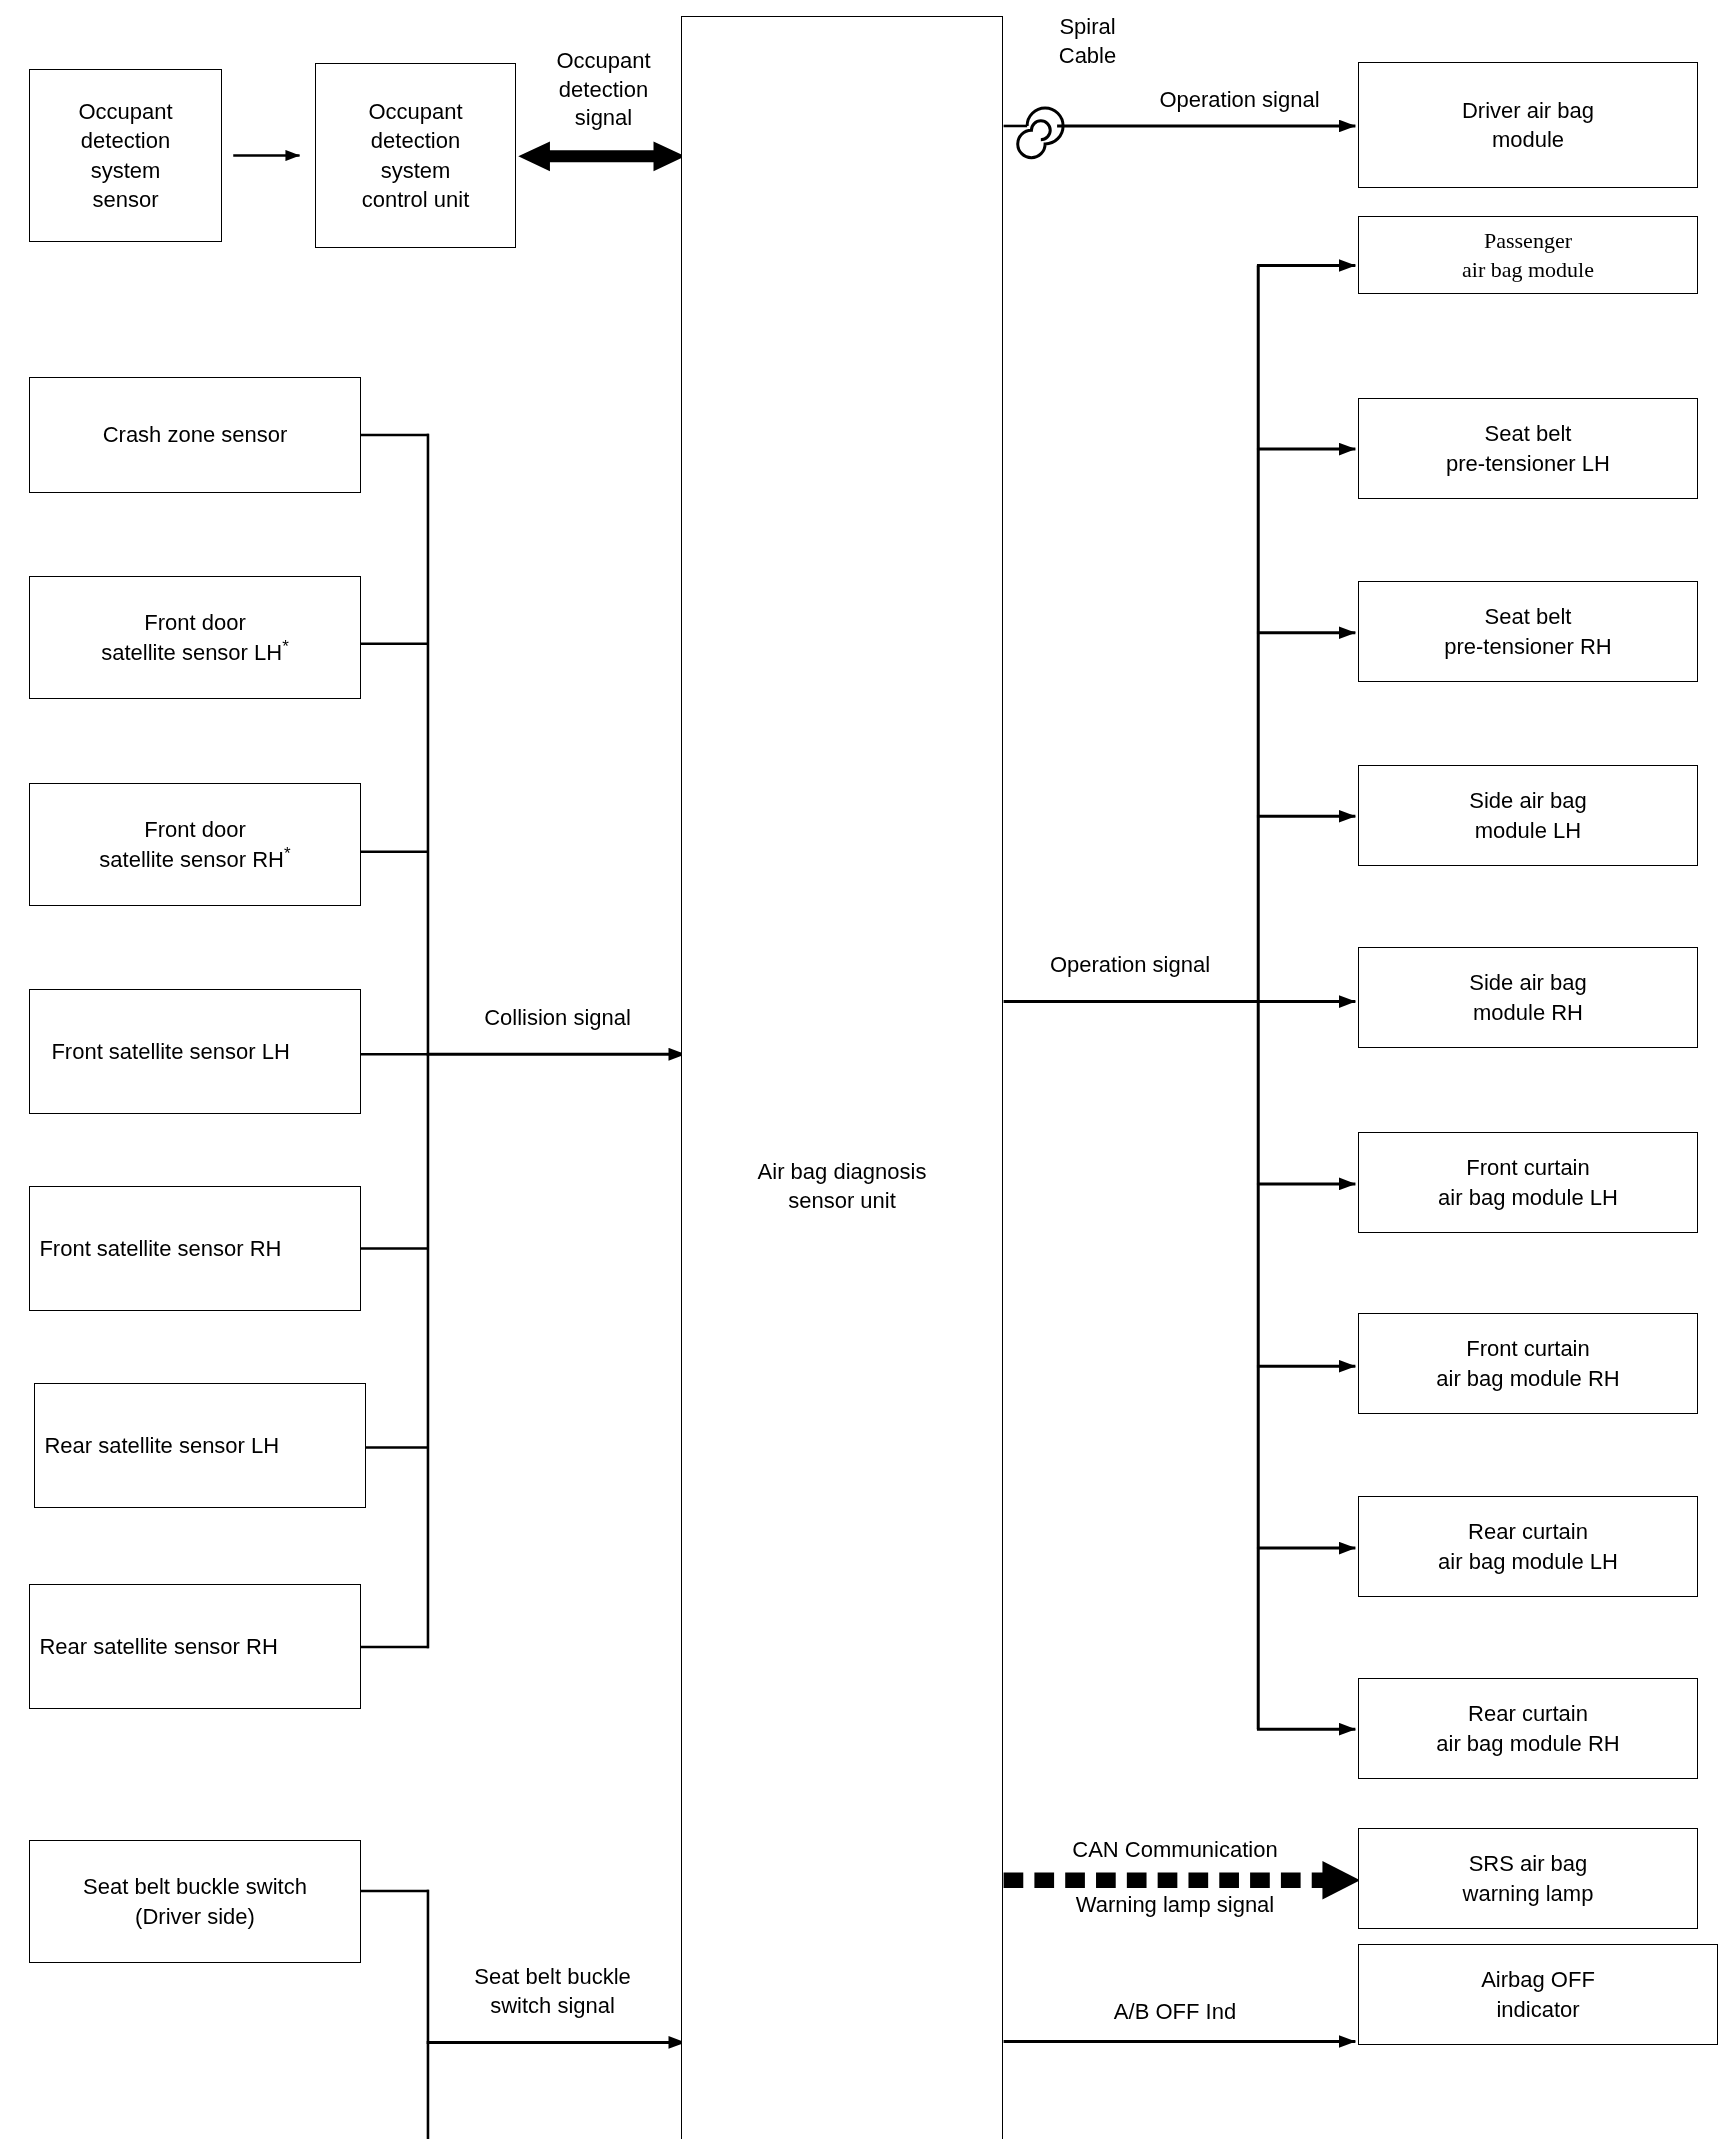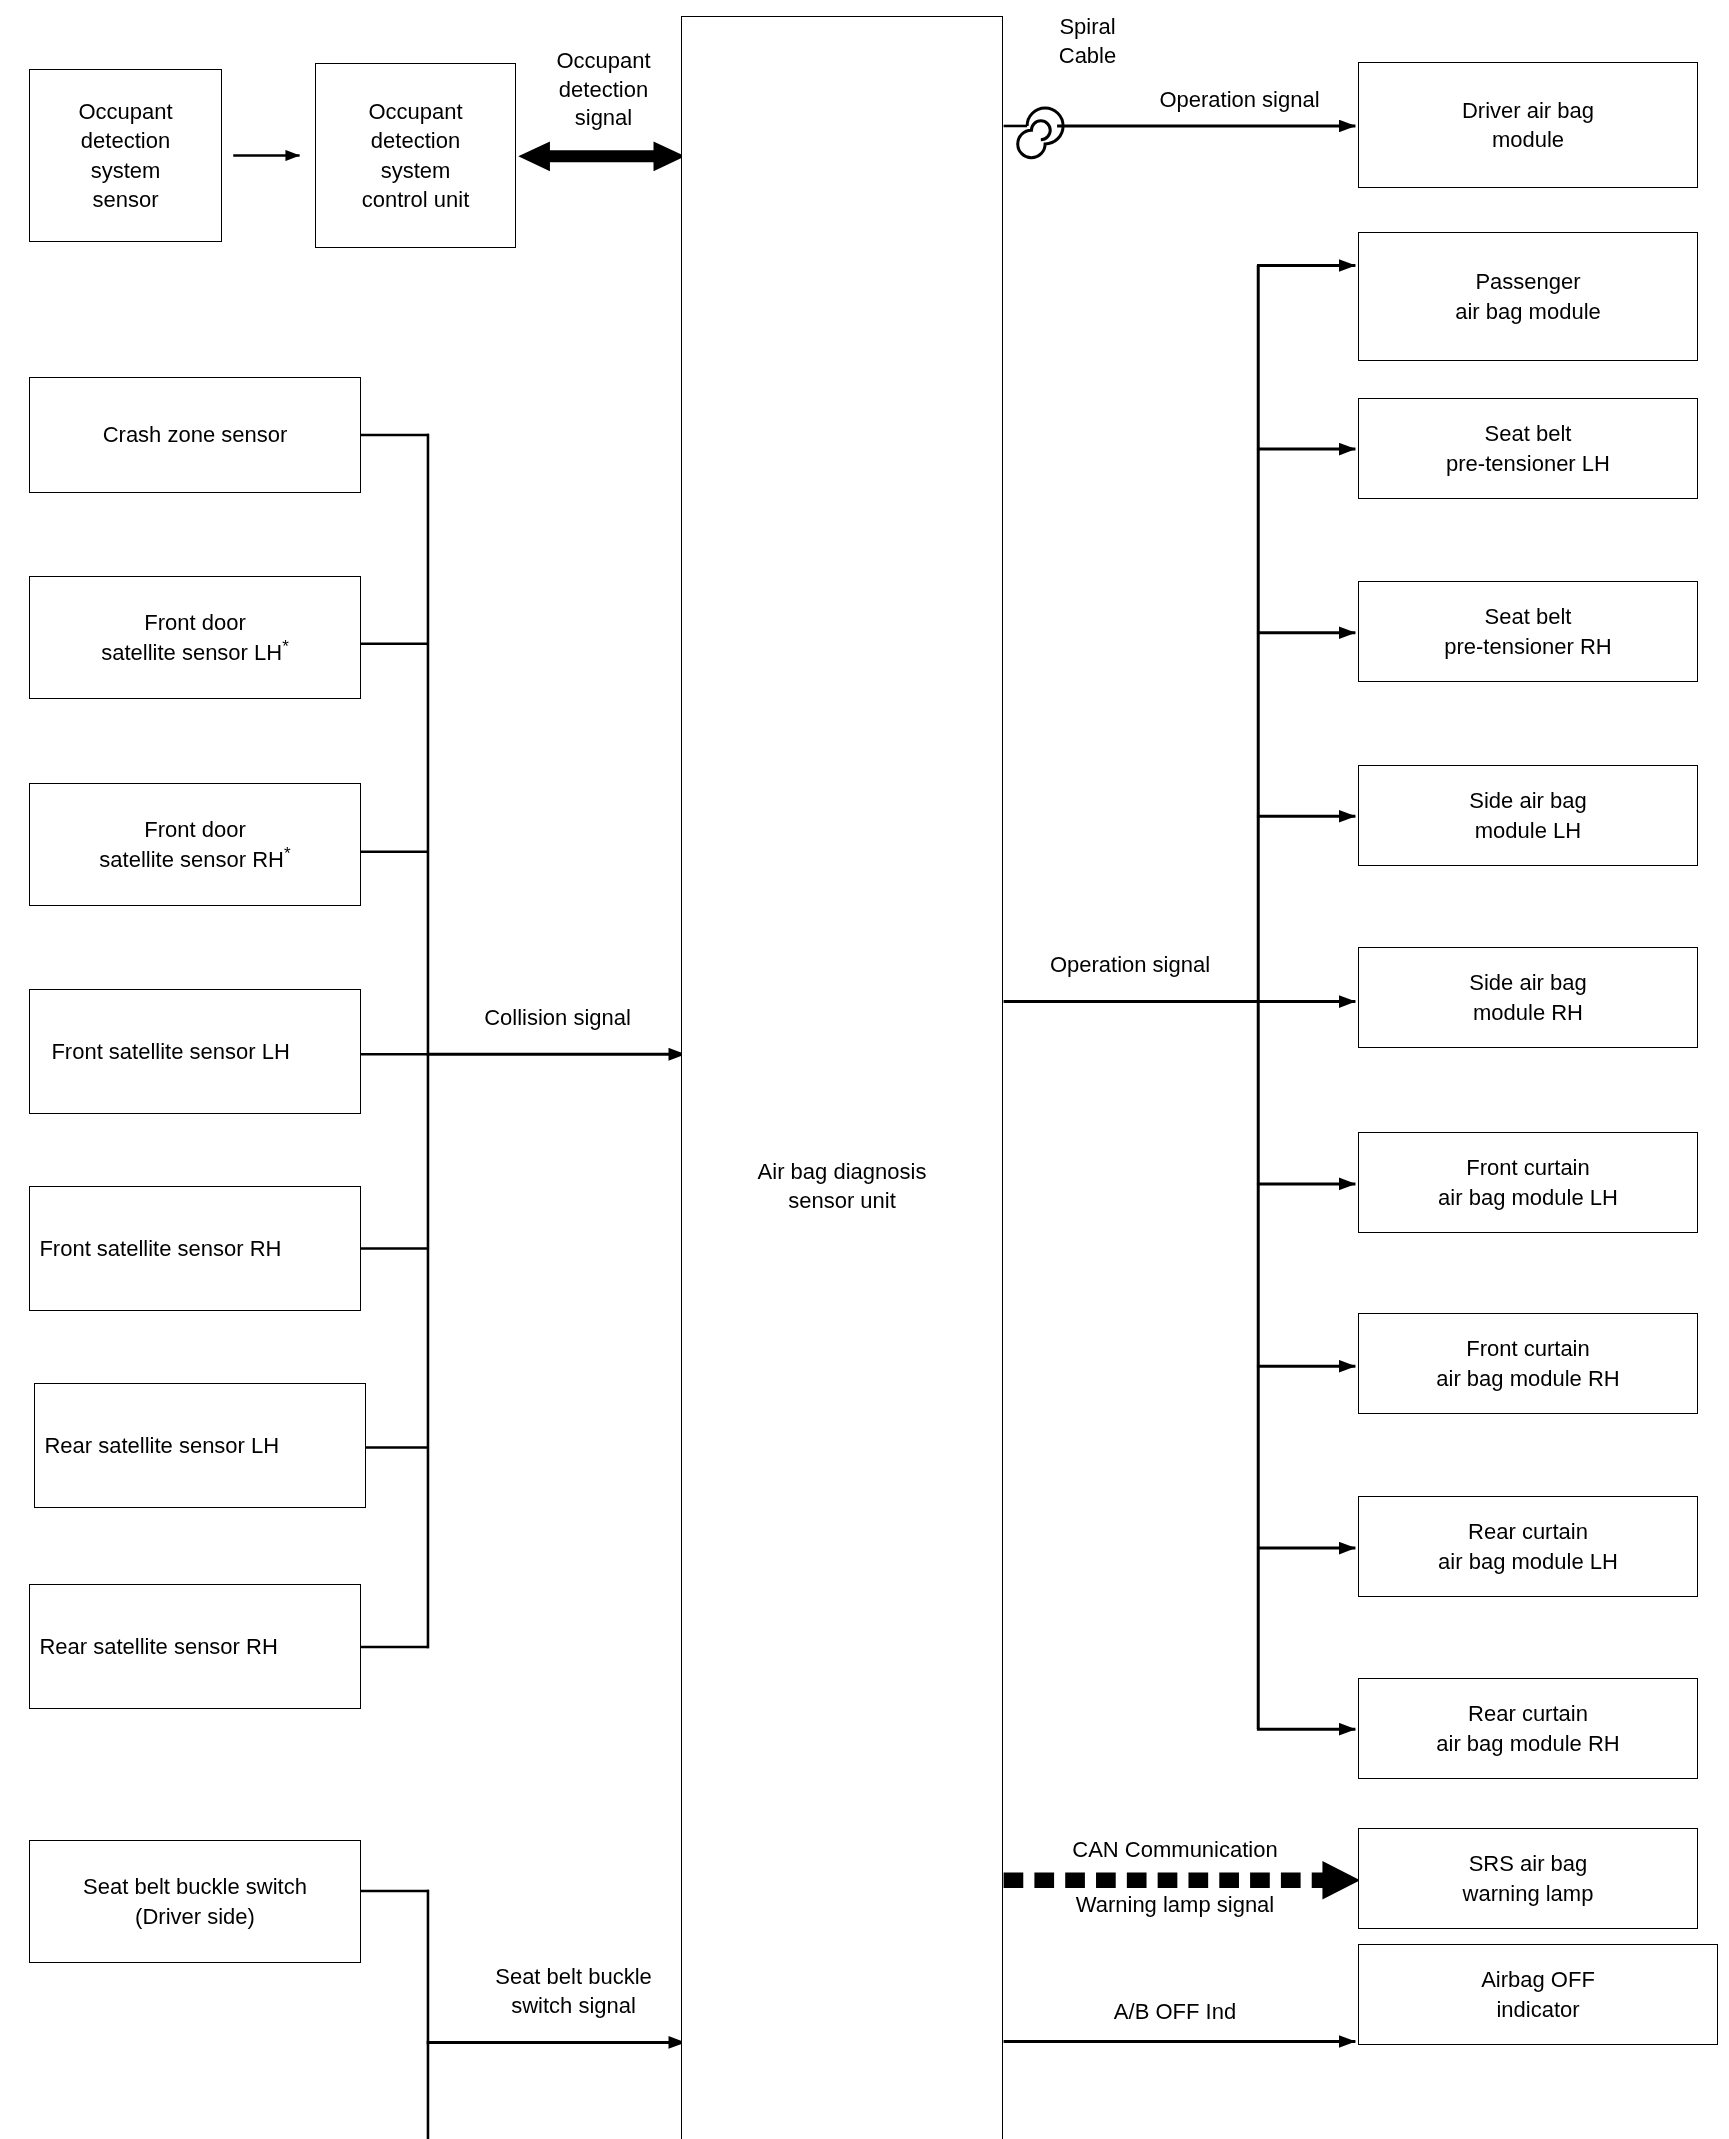--- a/index.html
+++ b/index.html
@@ -194,21 +194,21 @@
   <div class="node-box" style="left:681px; top:16px; width:322px; height:2304px;">
     <div class="node-label" style="position:absolute; top:1116px; left:0; right:0;margin-top:24px;">Air bag diagnosis
 sensor unit</div>
   </div>
 
   <div class="node-box" style="left:1358px; top:62px; width:340px; height:126px;">
     <div class="node-label">Driver air bag
 module</div>
   </div>
 
-  <div class="node-box" style="left:1358px; top:232px; width:340px; height:129px;">
+  <div class="node-box" style="left:1358px; top:216px; width:340px; height:78px;font-family:Liberation Serif, serif;">
     <div class="node-label">Passenger
 air bag module</div>
   </div>
 
   <div class="node-box" style="left:1358px; top:398px; width:340px; height:101px;">
     <div class="node-label">Seat belt
 pre-tensioner LH</div>
   </div>
 
   <div class="node-box" style="left:1358px; top:581px; width:340px; height:101px;">
@@ -260,21 +260,21 @@
 detection
 signal</div>
 
   <div class="edge-label" style="left:1019px; top:13px; width:137px; text-align:center;">Spiral
 Cable</div>
 
   <div class="edge-label" style="left:1107px; top:86px; width:265px;">Operation signal</div>
 
   <div class="edge-label" style="left:446px; top:1004px; width:223px;">Collision signal</div>
 
-  <div class="edge-label" style="left:460px; top:1963px; width:227px;">Seat belt buckle
+  <div class="edge-label" style="left:439px; top:1963px; width:227px;">Seat belt buckle
 switch signal</div>
 
   <div class="edge-label" style="left:1010px; top:951px; width:240px;">Operation signal</div>
 
   <div class="edge-label" style="left:1025px; top:1836px; width:300px;">CAN Communication</div>
 
   <div class="edge-label" style="left:1025px; top:1891px; width:300px;">Warning lamp signal</div>
 
   <div class="edge-label" style="left:1053px; top:1998px; width:244px;">A/B OFF Ind</div>
 

